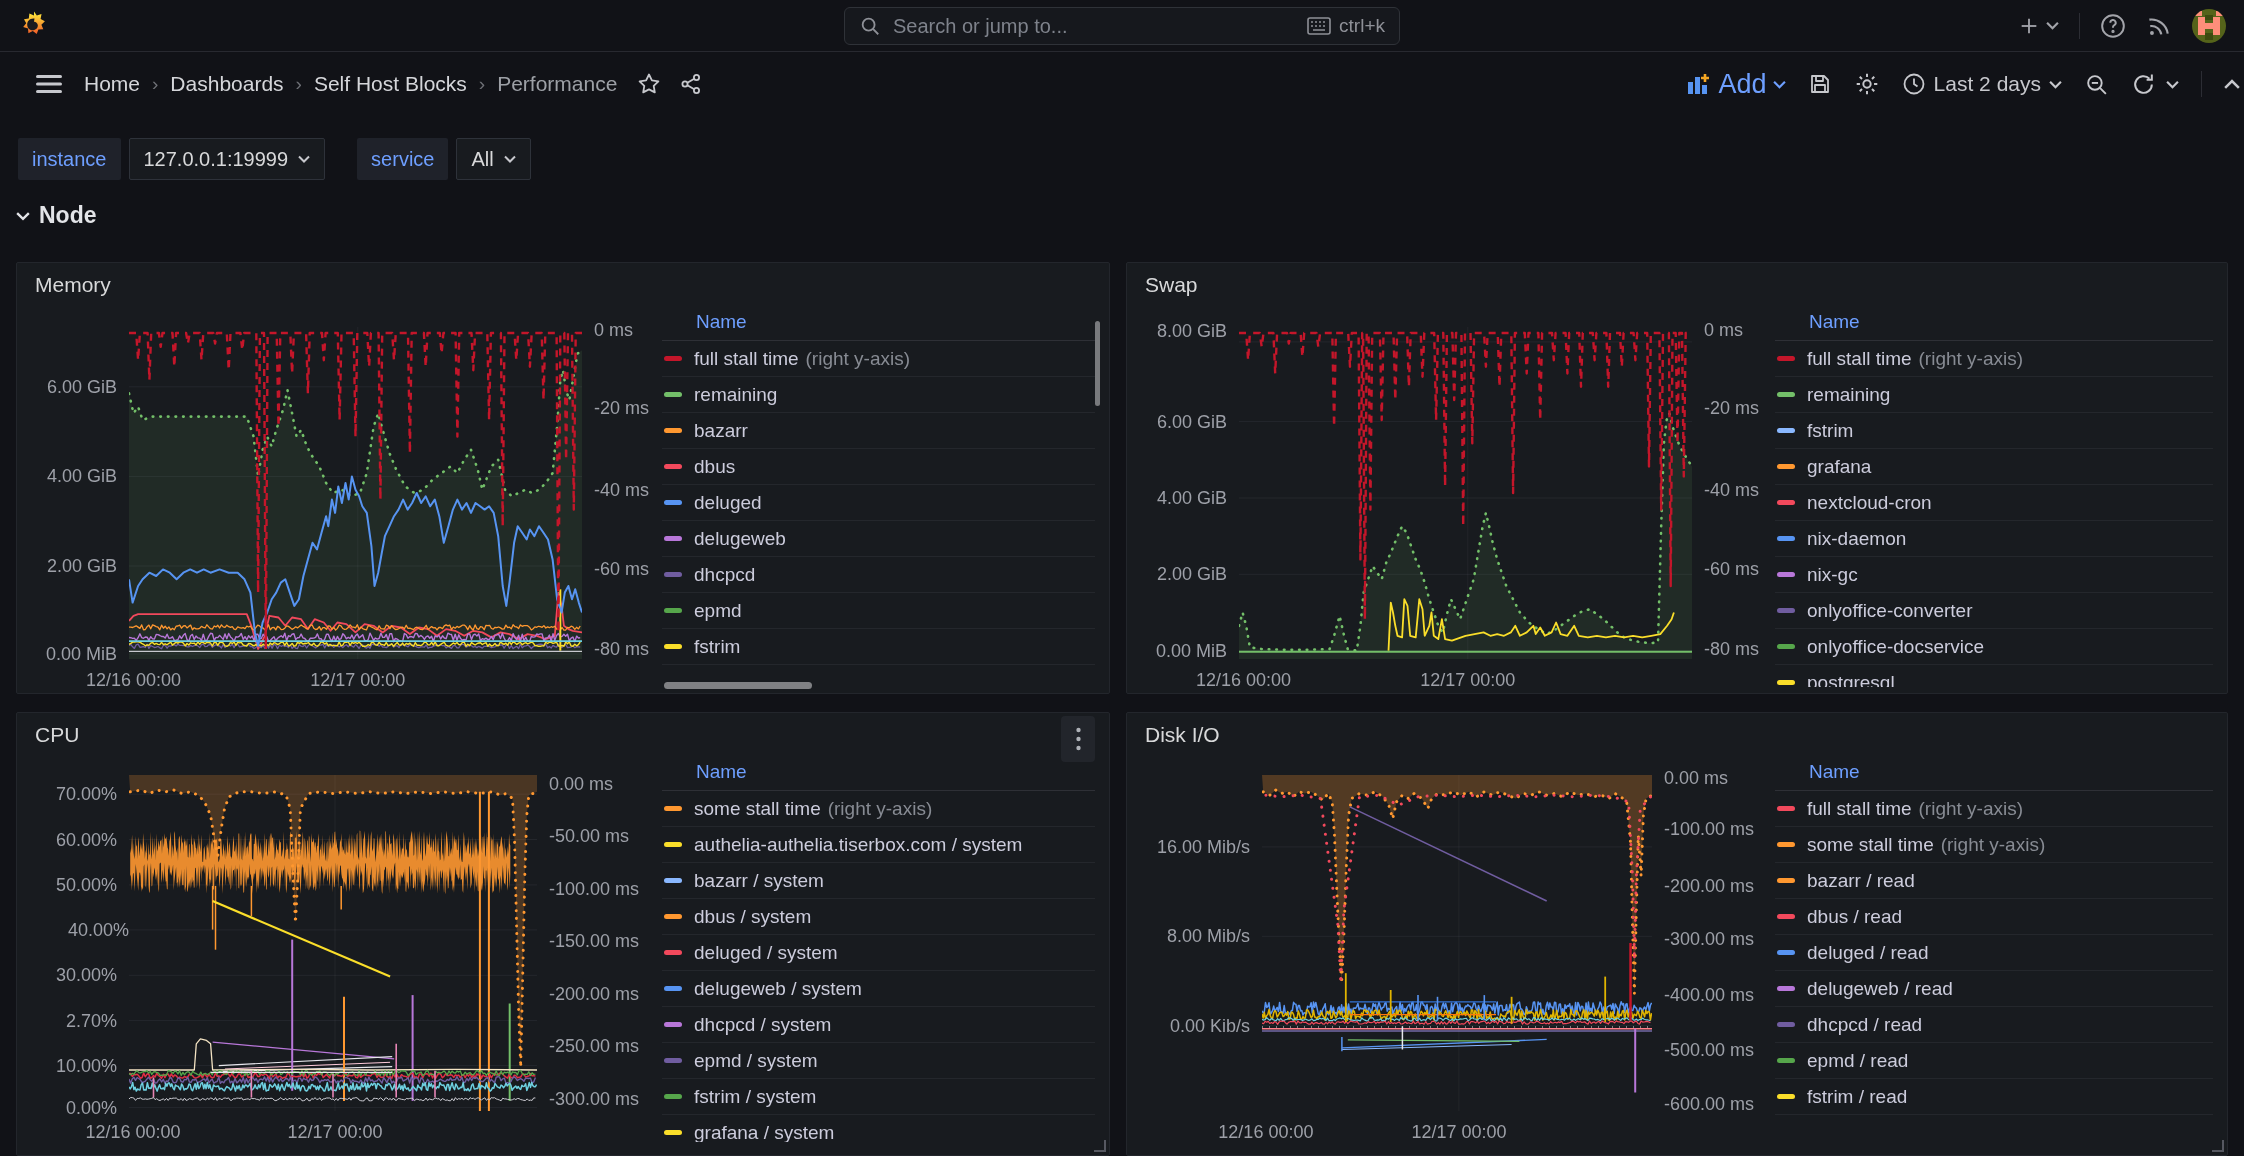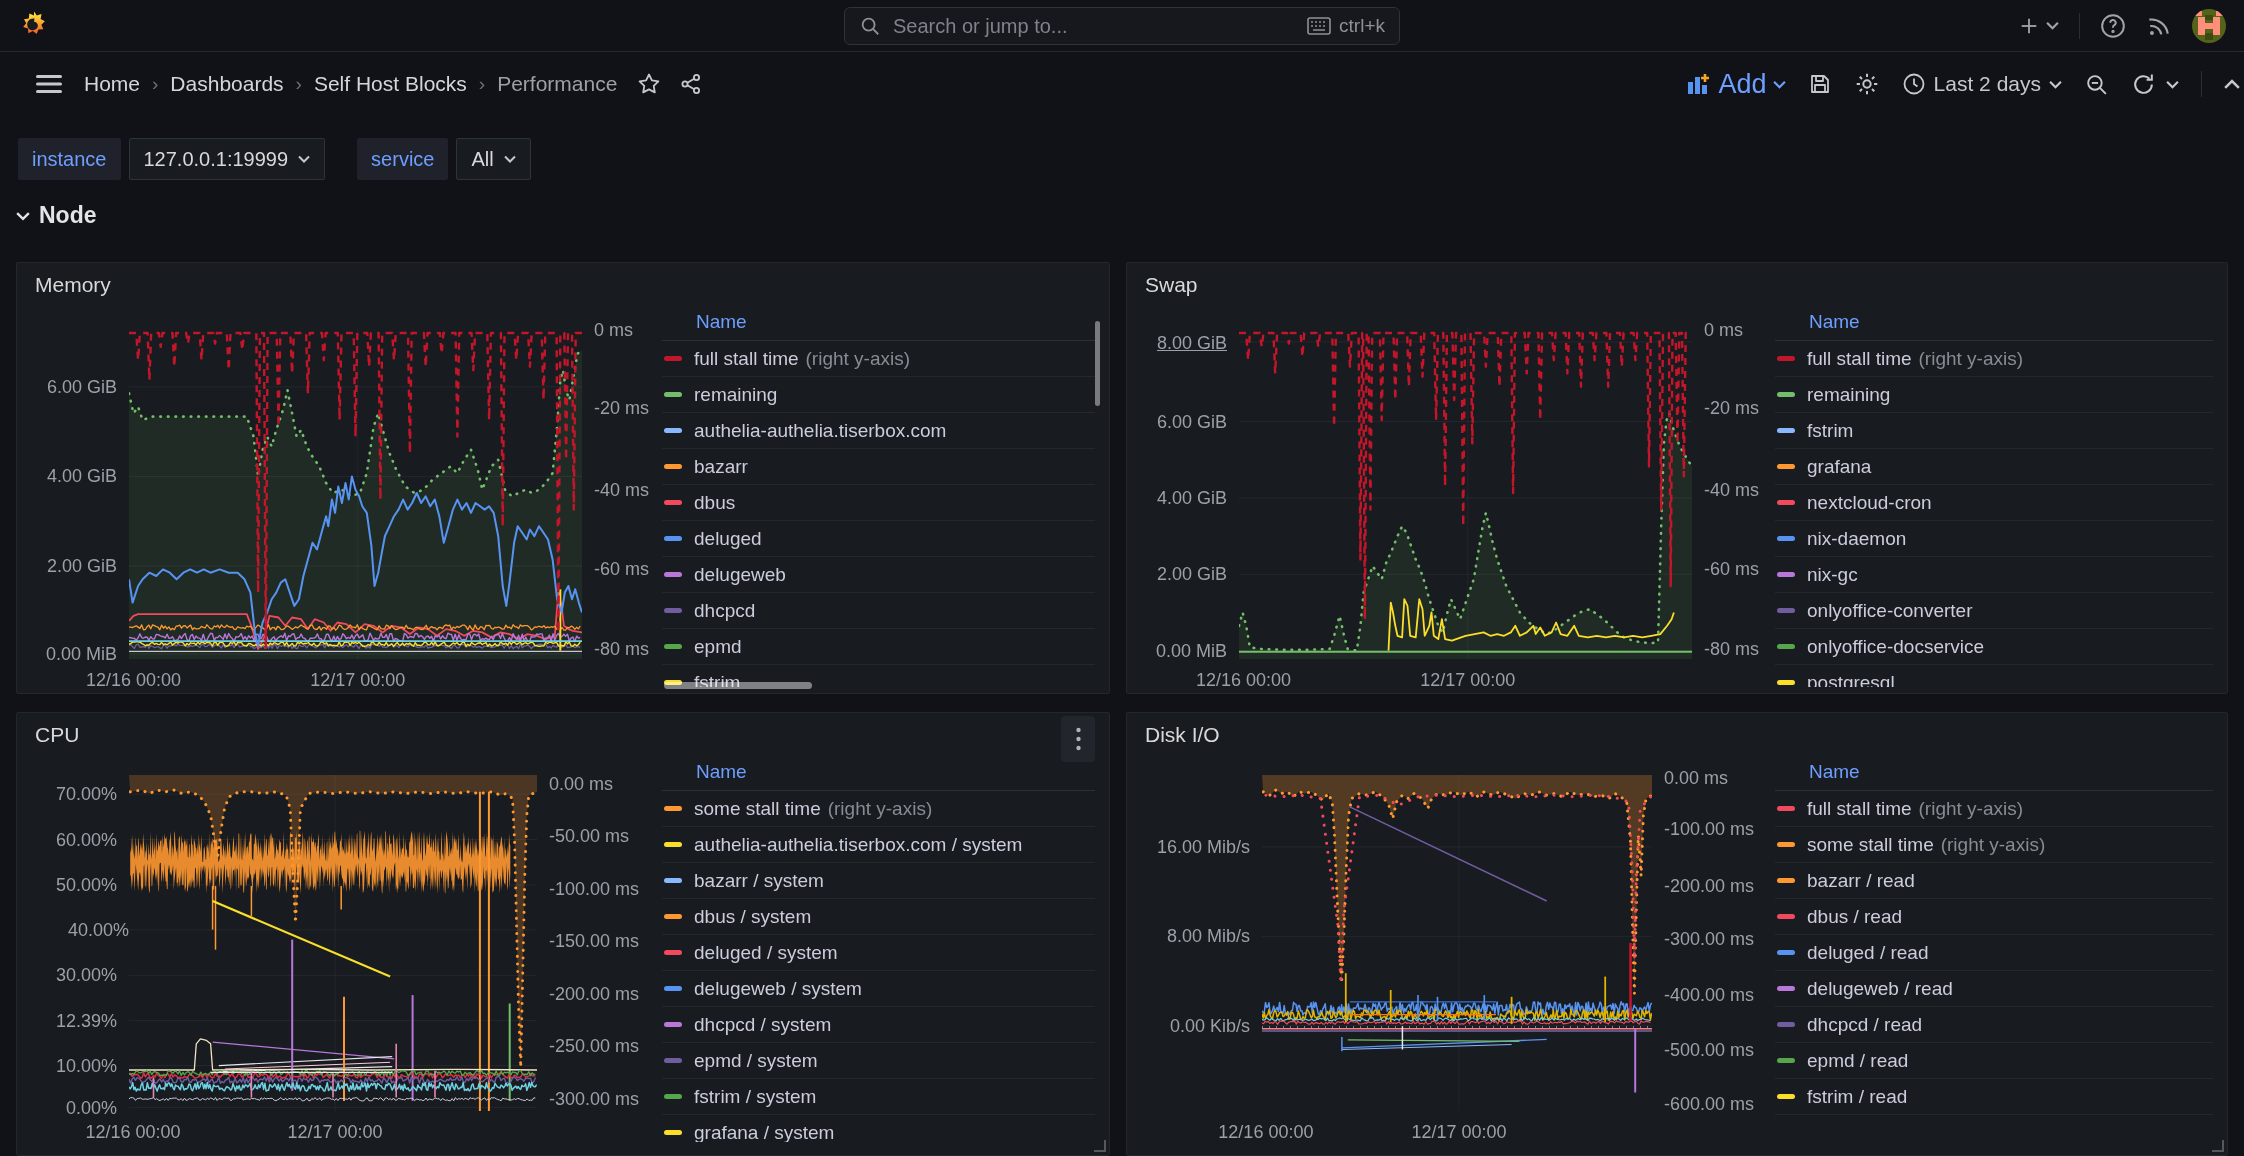--- a/index.html
+++ b/index.html
@@ -314,24 +314,20 @@
       <div class="legend-row">
         <span class="swatch" style="background: rgb(196, 22, 42);"></span>
         <span class="legend-label">full stall time</span>
         <span class="legend-suffix">(right y-axis)</span>
       </div>
       <div class="legend-row">
         <span class="swatch" style="background: rgb(115, 191, 105);"></span>
         <span class="legend-label">remaining</span>
       </div>
       <div class="legend-row">
-        <span class="swatch" style="background: rgb(138, 184, 255);"></span>
-        <span class="legend-label">authelia-authelia.tiserbox.com</span>
-      </div>
-      <div class="legend-row">
         <span class="swatch" style="background: rgb(255, 152, 48);"></span>
         <span class="legend-label">bazarr</span>
       </div>
       <div class="legend-row">
         <span class="swatch" style="background: rgb(242, 73, 92);"></span>
         <span class="legend-label">dbus</span>
       </div>
       <div class="legend-row">
         <span class="swatch" style="background: rgb(87, 148, 242);"></span>
         <span class="legend-label">deluged</span>
@@ -365,21 +361,21 @@
         <line x1="0" y1="171.0" x2="453" y2="171.0" stroke="rgba(204,204,220,0.07)" stroke-width="1"></line>
         <line x1="0" y1="247.3" x2="453" y2="247.3" stroke="rgba(204,204,220,0.07)" stroke-width="1"></line>
         <line x1="0" y1="323.7" x2="453" y2="323.7" stroke="rgba(204,204,220,0.07)" stroke-width="1"></line>
         <line x1="228.8" y1="0" x2="228.8" y2="332" stroke="rgba(204,204,220,0.06)" stroke-width="1"></line>
         <path d="M0.0 298.8L3.6 285.5L7.2 298.8L10.9 320.4L22.7 322.0L45.3 322.7L68.0 322.7L90.6 322.0L95.1 308.8L100.6 288.8L105.1 308.8L108.7 322.0L117.8 323.7L121.4 298.8L124.6 265.6L129.1 252.3L133.6 239.0L138.2 245.7L142.7 252.3L147.2 235.7L151.8 225.8L158.5 209.2L163.1 199.2L167.6 205.8L172.1 219.1L176.7 232.4L181.2 242.4L185.7 255.6L190.3 272.2L194.8 285.5L199.3 298.8L203.8 305.4L208.4 285.5L212.0 272.2L216.5 282.2L221.1 292.2L225.6 278.9L230.1 265.6L234.7 252.3L239.2 225.8L243.7 199.2L246.9 185.9L250.1 199.2L253.7 215.8L258.2 232.4L262.7 245.7L267.3 259.0L274.1 272.2L280.9 285.5L289.9 295.5L299.0 302.1L308.0 307.1L317.1 302.1L323.9 297.1L330.7 292.2L337.5 287.2L344.3 283.9L351.1 282.2L357.9 287.2L364.7 292.2L371.5 298.8L378.3 305.4L385.1 310.4L394.1 313.7L403.2 315.4L412.2 316.1L419.0 315.4L422.2 199.2L424.9 116.2L427.6 93.0L430.3 86.3L433.5 99.6L437.1 109.6L440.8 119.5L444.8 126.2L448.5 132.8L453.0 139.4L453 332L0 332Z" fill="rgba(115,191,105,0.10)" stroke="none"></path>
         <path d="M0.0 298.8L3.6 285.5L7.2 298.8L10.9 320.4L22.7 322.0L45.3 322.7L68.0 322.7L90.6 322.0L95.1 308.8L100.6 288.8L105.1 308.8L108.7 322.0L117.8 323.7L121.4 298.8L124.6 265.6L129.1 252.3L133.6 239.0L138.2 245.7L142.7 252.3L147.2 235.7L151.8 225.8L158.5 209.2L163.1 199.2L167.6 205.8L172.1 219.1L176.7 232.4L181.2 242.4L185.7 255.6L190.3 272.2L194.8 285.5L199.3 298.8L203.8 305.4L208.4 285.5L212.0 272.2L216.5 282.2L221.1 292.2L225.6 278.9L230.1 265.6L234.7 252.3L239.2 225.8L243.7 199.2L246.9 185.9L250.1 199.2L253.7 215.8L258.2 232.4L262.7 245.7L267.3 259.0L274.1 272.2L280.9 285.5L289.9 295.5L299.0 302.1L308.0 307.1L317.1 302.1L323.9 297.1L330.7 292.2L337.5 287.2L344.3 283.9L351.1 282.2L357.9 287.2L364.7 292.2L371.5 298.8L378.3 305.4L385.1 310.4L394.1 313.7L403.2 315.4L412.2 316.1L419.0 315.4L422.2 199.2L424.9 116.2L427.6 93.0L430.3 86.3L433.5 99.6L437.1 109.6L440.8 119.5L444.8 126.2L448.5 132.8L453.0 139.4" fill="none" stroke="#73BF69" stroke-width="2.6" stroke-linejoin="round" stroke-dasharray="0.6 7" stroke-linecap="round"></path>
         <path d="M149.5 323.7L151.8 275.6L154.0 285.5L156.3 298.8L158.5 308.8L163.1 310.4L165.3 272.2L168.5 278.9L171.2 308.8L176.7 310.4L180.3 272.2L183.5 282.2L185.7 308.8L190.3 298.8L192.5 285.5L194.8 308.8L199.3 312.1L202.9 292.2L206.1 312.1L212.9 313.7L226.5 308.8L235.6 307.1L244.6 305.4L251.4 308.8L258.2 307.1L265.0 308.8L271.8 305.4L276.3 298.8L280.9 308.8L287.7 305.4L294.4 298.8L296.7 307.1L301.2 300.5L305.8 308.8L312.6 305.4L317.1 295.5L321.6 307.1L328.4 308.8L335.2 298.8L339.8 308.8L348.8 310.4L357.9 308.8L366.9 310.4L376.0 308.8L385.1 310.4L394.1 308.8L403.2 310.4L412.2 308.8L421.3 307.1L428.1 298.8L432.6 292.2L434.9 285.5" fill="none" stroke="#FADE2A" stroke-width="1.8" stroke-linejoin="round"></path>
         <path d="M0.0 324.7L453.0 324.7" fill="none" stroke="#73BF69" stroke-width="2" stroke-linejoin="round"></path>
         <path d="M0.0 6.0L7.2 6.0L9.1 33.2L10.9 6.0L20.8 6.0L22.7 19.9L24.5 6.0L34.4 6.0L36.2 46.5L38.1 6.0L48.0 6.0L49.8 16.6L51.6 6.0L61.6 6.0L63.4 29.9L65.2 6.0L77.5 6.0L79.3 19.9L81.1 6.0L93.3 6.0L95.1 99.6L96.9 6.0L109.2 6.0L111.0 39.8L112.8 6.0L119.6 6.0L121.4 232.4L123.2 6.0L124.1 6.0L125.9 292.2L127.7 6.0L129.6 6.0L131.4 182.6L133.2 6.0L140.9 6.0L142.7 93.0L144.5 6.0L154.5 6.0L156.3 73.0L158.1 6.0L168.1 6.0L169.9 59.8L171.7 6.0L181.7 6.0L183.5 49.8L185.3 6.0L195.2 6.0L197.1 93.0L198.9 6.0L204.3 6.0L206.1 159.4L207.9 6.0L213.4 6.0L215.2 73.0L217.0 6.0L222.4 6.0L224.2 199.2L226.0 6.0L231.5 6.0L233.3 116.2L235.1 6.0L245.1 6.0L246.9 39.8L248.7 6.0L258.7 6.0L260.5 59.8L262.3 6.0L272.3 6.0L274.1 166.0L275.9 6.0L285.8 6.0L287.7 46.5L289.5 6.0L299.4 6.0L301.2 93.0L303.1 6.0L313.0 6.0L314.8 33.2L316.6 6.0L326.6 6.0L328.4 46.5L330.2 6.0L340.2 6.0L342.0 59.8L343.8 6.0L353.8 6.0L355.6 33.2L357.4 6.0L367.4 6.0L369.2 59.8L371.0 6.0L381.0 6.0L382.8 39.8L384.6 6.0L394.6 6.0L396.4 33.2L398.2 6.0L408.2 6.0L410.0 139.4L411.8 6.0L420.4 6.0L422.2 182.6L424.0 6.0L429.9 6.0L431.7 259.0L433.5 6.0L436.7 6.0L438.5 116.2L440.3 6.0L443.0 6.0L444.8 149.4L446.7 6.0L453.0 6.0" fill="none" stroke="#C4162A" stroke-width="2.4" stroke-linejoin="round" stroke-dasharray="7 6"></path>
       </svg>
-      <div class="tick tick-left" style="left: 0px; width: 100px; top: 69px; text-decoration: underline;">8.00 GiB</div>
+      <div class="tick tick-left" style="left: 0px; width: 100px; top: 57px;">8.00 GiB</div>
       <div class="tick tick-left" style="left: 0px; width: 100px; top: 147.62px;">6.00 GiB</div>
       <div class="tick tick-left" style="left: 0px; width: 100px; top: 223.98px;">4.00 GiB</div>
       <div class="tick tick-left" style="left: 0px; width: 100px; top: 300.34px;">2.00 GiB</div>
       <div class="tick tick-left" style="left: 0px; width: 100px; top: 376.7px;">0.00 MiB</div>
       <div class="tick" style="left: 577px; top: 56.32px;">0 ms</div>
       <div class="tick" style="left: 577px; top: 134.34px;">-20 ms</div>
       <div class="tick" style="left: 577px; top: 215.68px;">-40 ms</div>
       <div class="tick" style="left: 577px; top: 295.36px;">-60 ms</div>
       <div class="tick" style="left: 577px; top: 375.04px;">-80 ms</div>
       <div class="tick tick-x" style="left: 116.53px; top: 406px;">12/16 00:00</div>
@@ -473,21 +469,21 @@
         <line x1="306.0" y1="295.7" x2="306.0" y2="322.6" stroke="#E685B5" stroke-width="1.6"></line>
         <path d="M0.0 323.9L1.6 322.6L3.3 322.6L4.9 323.1L6.5 325.4L8.2 323.4L9.8 323.5L11.4 322.9L13.1 324.1L14.7 324.3L16.3 323.9L18.0 324.3L19.6 324.1L21.2 323.7L22.8 323.3L24.5 322.6L26.1 324.6L27.7 323.7L29.4 325.0L31.0 325.5L32.6 324.6L34.3 323.9L35.9 325.3L37.5 323.4L39.2 325.4L40.8 323.2L42.4 323.7L44.1 323.1L45.7 323.2L47.3 323.0L49.0 324.7L50.6 324.8L52.2 323.6L53.9 325.6L55.5 323.1L57.1 325.4L58.8 324.8L60.4 323.6L62.0 324.1L63.6 324.7L65.3 323.8L66.9 323.3L68.5 322.9L70.2 325.0L71.8 325.0L73.4 323.5L75.1 324.2L76.7 324.8L78.3 323.3L80.0 324.4L81.6 323.0L83.2 323.4L84.9 324.9L86.5 322.6L88.1 325.5L89.8 323.6L91.4 323.8L93.0 324.7L94.7 323.2L96.3 323.0L97.9 323.5L99.6 322.9L101.2 325.2L102.8 325.3L104.4 323.7L106.1 323.9L107.7 323.1L109.3 323.2L111.0 323.4L112.6 322.8L114.2 325.0L115.9 324.4L117.5 324.1L119.1 323.8L120.8 324.6L122.4 323.4L124.0 323.7L125.7 323.5L127.3 324.3L128.9 324.4L130.6 325.3L132.2 322.8L133.8 324.3L135.5 323.0L137.1 324.0L138.7 323.4L140.4 323.6L142.0 323.2L143.6 323.5L145.2 325.2L146.9 325.7L148.5 324.8L150.1 324.0L151.8 322.6L153.4 324.2L155.0 324.7L156.7 323.2L158.3 325.1L159.9 323.4L161.6 323.9L163.2 323.9L164.8 324.4L166.5 322.7L168.1 325.0L169.7 323.1L171.4 323.6L173.0 325.8L174.6 325.7L176.3 325.0L177.9 323.1L179.5 325.6L181.2 325.8L182.8 323.5L184.4 324.4L186.0 322.6L187.7 324.5L189.3 324.1L190.9 322.9L192.6 325.5L194.2 323.9L195.8 323.7L197.5 323.0L199.1 323.0L200.7 323.0L202.4 324.4L204.0 323.9L205.6 325.4L207.3 323.5L208.9 325.5L210.5 323.4L212.2 323.3L213.8 323.6L215.4 323.7L217.1 324.1L218.7 324.4L220.3 322.8L222.0 325.2L223.6 323.1L225.2 323.1L226.8 322.6L228.5 323.0L230.1 325.0L231.7 325.7L233.4 325.9L235.0 325.8L236.6 323.6L238.3 322.9L239.9 325.7L241.5 325.8L243.2 325.6L244.8 323.2L246.4 323.4L248.1 323.5L249.7 324.4L251.3 322.8L253.0 323.9L254.6 325.8L256.2 323.1L257.9 322.9L259.5 324.6L261.1 323.6L262.8 325.0L264.4 323.0L266.0 325.0L267.6 325.3L269.3 323.4L270.9 323.8L272.5 324.3L274.2 324.5L275.8 325.0L277.4 323.4L279.1 323.9L280.7 323.4L282.3 323.2L284.0 323.7L285.6 325.6L287.2 324.2L288.9 324.3L290.5 325.0L292.1 324.7L293.8 325.7L295.4 325.1L297.0 323.0L298.7 325.5L300.3 323.8L301.9 324.5L303.6 324.8L305.2 323.7L306.8 323.0L308.4 323.9L310.1 323.6L311.7 325.6L313.3 323.6L315.0 324.4L316.6 325.4L318.2 324.9L319.9 325.7L321.5 325.8L323.1 323.6L324.8 325.8L326.4 322.6L328.0 324.7L329.7 323.6L331.3 324.2L332.9 323.3L334.6 324.6L336.2 323.3L337.8 323.8L339.5 324.8L341.1 322.6L342.7 323.6L344.4 323.2L346.0 324.4L347.6 323.3L349.2 322.7L350.9 324.0L352.5 324.9L354.1 323.7L355.8 322.8L357.4 325.3L359.0 323.8L360.7 324.9L362.3 322.6L363.9 323.0L365.6 322.7L367.2 323.9L368.8 324.4L370.5 325.0L372.1 325.8L373.7 323.2L375.4 323.9L377.0 323.9L378.6 324.4L380.3 324.5L381.9 325.1L383.5 324.7L385.2 323.7L386.8 324.6L388.4 323.5L390.0 323.6L391.7 324.6L393.3 324.9L394.9 325.4L396.6 325.4L398.2 323.9L399.8 325.5L401.5 325.1L403.1 325.4L404.7 322.9L406.4 323.0" fill="none" stroke="#CFCFD6" stroke-width="1" stroke-linejoin="round"></path>
         <path d="M1.2 16.8L12.2 15.1L20.4 18.5L28.6 15.1L36.7 16.8L44.9 15.1L53.0 18.5L61.2 16.8L69.4 20.2L75.5 26.9L81.6 40.3L85.7 67.2L88.9 80.6L92.2 53.8L95.5 33.6L100.0 21.8L110.2 16.8L122.4 16.8L134.6 18.5L146.9 16.8L157.1 20.2L161.2 33.6L164.0 100.8L166.5 147.8L168.9 100.8L171.4 33.6L179.5 18.5L191.8 16.8L204.0 18.5L216.2 16.8L228.5 18.5L240.7 16.8L253.0 18.5L265.2 16.8L277.4 18.5L289.7 16.8L301.9 18.5L314.2 16.8L326.4 18.5L338.6 16.8L350.9 18.5L363.1 16.8L371.3 20.2L377.4 18.5L383.5 23.5L385.6 67.2L387.6 151.2L389.6 235.2L391.7 292.3L393.7 201.6L395.8 100.8L397.8 40.3L399.8 20.2L408.0 16.8L408 0L0 0Z" fill="rgba(255,152,48,0.22)" stroke="none"></path>
         <path d="M1.2 16.8L12.2 15.1L20.4 18.5L28.6 15.1L36.7 16.8L44.9 15.1L53.0 18.5L61.2 16.8L69.4 20.2L75.5 26.9L81.6 40.3L85.7 67.2L88.9 80.6L92.2 53.8L95.5 33.6L100.0 21.8L110.2 16.8L122.4 16.8L134.6 18.5L146.9 16.8L157.1 20.2L161.2 33.6L164.0 100.8L166.5 147.8L168.9 100.8L171.4 33.6L179.5 18.5L191.8 16.8L204.0 18.5L216.2 16.8L228.5 18.5L240.7 16.8L253.0 18.5L265.2 16.8L277.4 18.5L289.7 16.8L301.9 18.5L314.2 16.8L326.4 18.5L338.6 16.8L350.9 18.5L363.1 16.8L371.3 20.2L377.4 18.5L383.5 23.5L385.6 67.2L387.6 151.2L389.6 235.2L391.7 292.3L393.7 201.6L395.8 100.8L397.8 40.3L399.8 20.2L408.0 16.8" fill="none" stroke="#FF9830" stroke-width="3" stroke-linejoin="round" stroke-dasharray="0.1 7.5" stroke-linecap="round"></path>
       </svg>
       <div class="tick tick-left" style="left: 0px; width: 100px; top: 70.152px;">70.00%</div>
       <div class="tick tick-left" style="left: 0px; width: 100px; top: 115.512px;">60.00%</div>
       <div class="tick tick-left" style="left: 0px; width: 100px; top: 160.872px;">50.00%</div>
       <div class="tick tick-left" style="left: 12px; width: 100px; top: 205.896px;">40.00%</div>
       <div class="tick tick-left" style="left: 0px; width: 100px; top: 251.256px;">30.00%</div>
-      <div class="tick tick-left" style="left: 0px; width: 100px; top: 296.616px;">12.39%</div>
+      <div class="tick tick-left" style="left: 0px; width: 100px; top: 296.616px;">2.70%</div>
       <div class="tick tick-left" style="left: 0px; width: 100px; top: 341.64px;">10.00%</div>
       <div class="tick tick-left" style="left: 0px; width: 100px; top: 383.64px;">0.00%</div>
       <div class="tick" style="left: 532px; top: 60.072px;">0.00 ms</div>
       <div class="tick" style="left: 532px; top: 112.488px;">-50.00 ms</div>
       <div class="tick" style="left: 532px; top: 164.904px;">-100.00 ms</div>
       <div class="tick" style="left: 532px; top: 217.32px;">-150.00 ms</div>
       <div class="tick" style="left: 532px; top: 270.072px;">-200.00 ms</div>
       <div class="tick" style="left: 532px; top: 322.488px;">-250.00 ms</div>
       <div class="tick" style="left: 532px; top: 374.904px;">-300.00 ms</div>
       <div class="tick tick-x" style="left: 116.08px; top: 408px;">12/16 00:00</div>

